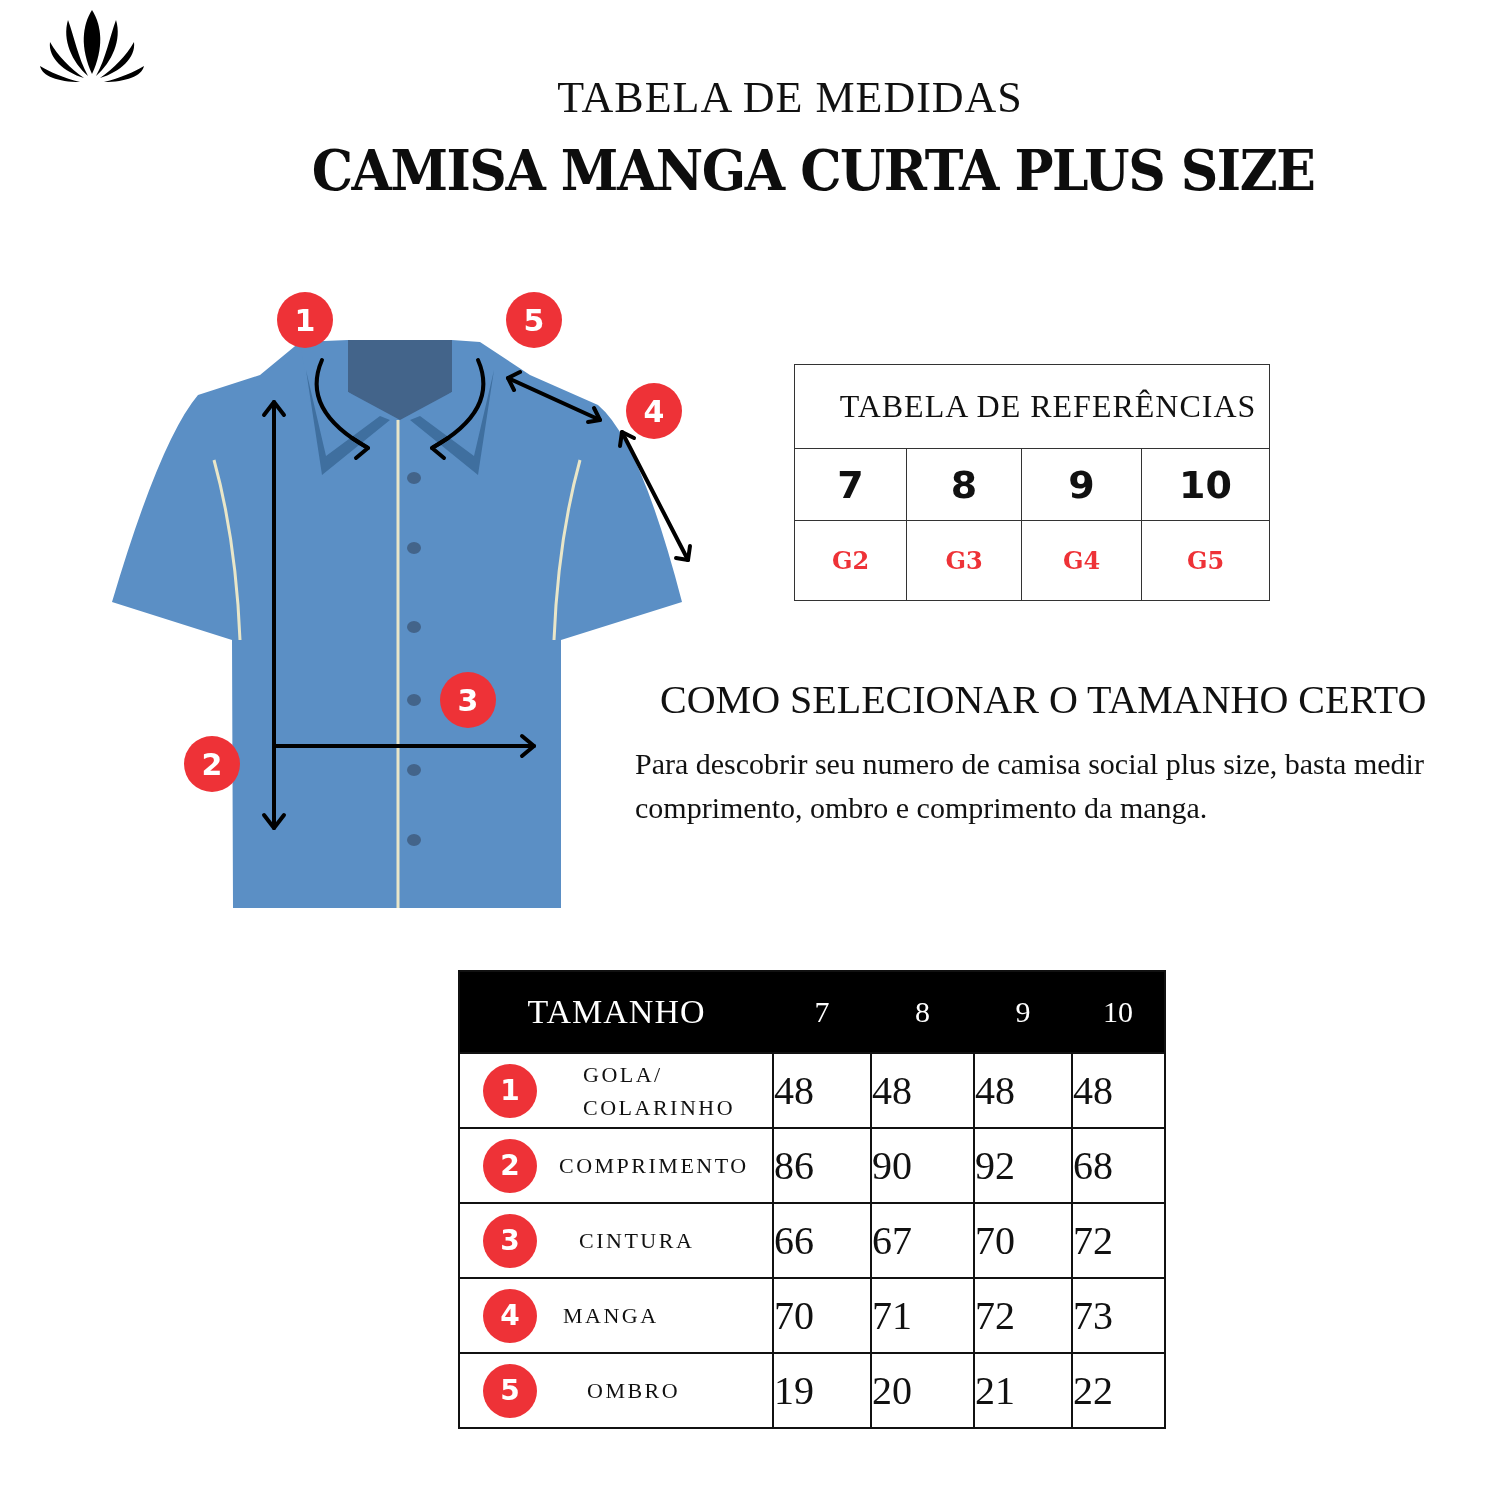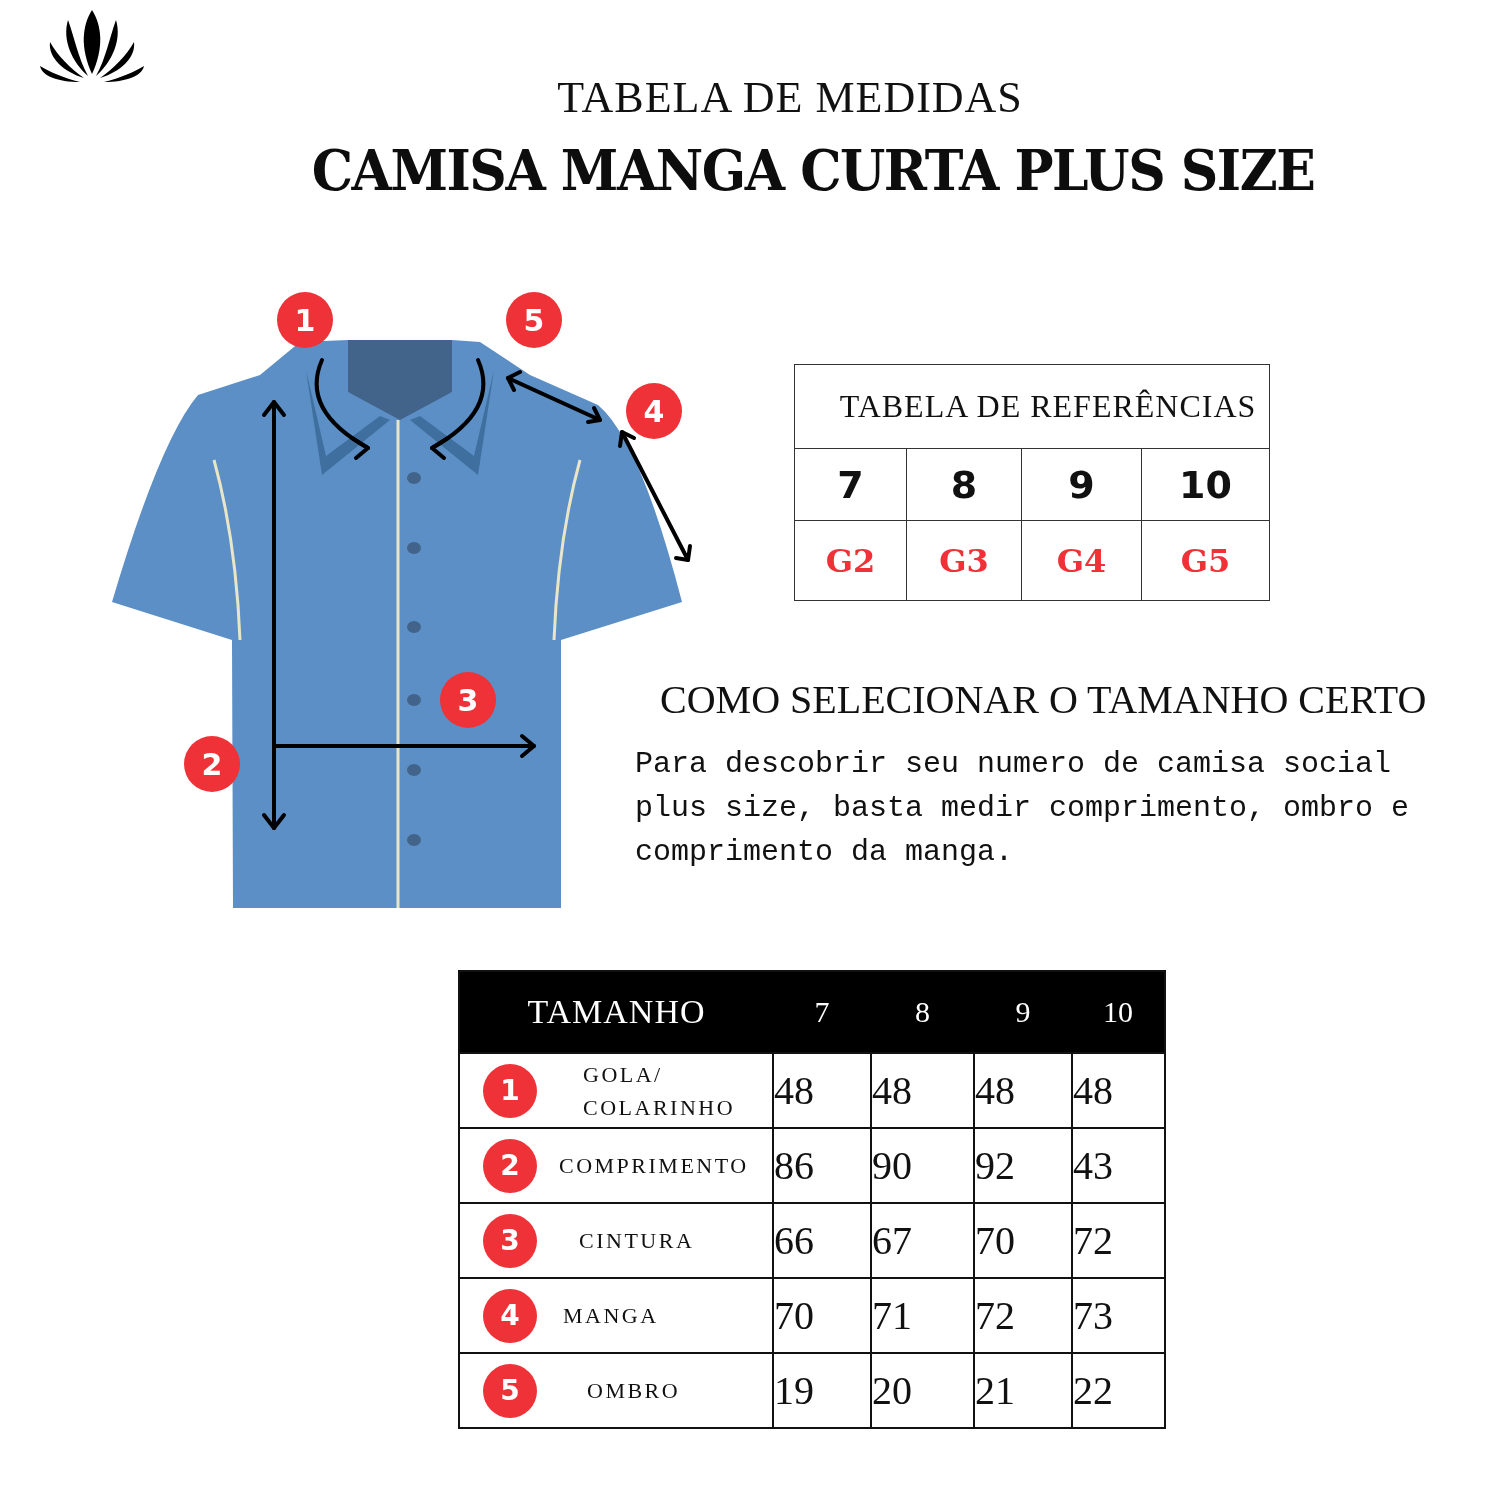--- a/index.html
+++ b/index.html
@@ -30,27 +30,27 @@
   .ref-table {
     position: absolute; left: 794px; top: 364px; width: 476px; height: 230px;
     border: 1.5px solid #333; border-collapse: collapse;
   }
   .ref-table td { border: 1.5px solid #333; text-align: center; }
   .ref-title {
     height: 84px; font-family: "Liberation Serif", serif; font-size: 32px; letter-spacing: 1px;
     text-align: left; padding-left: 32px;
   }
   .ref-num { height: 72px; font-family: "DejaVu Sans", sans-serif; font-weight: bold; font-size: 38px; color: #111; }
-  .ref-g { height: 80px; font-family: "DejaVu Serif", serif; font-weight: bold; font-size: 32px; color: #ee3237; }
+  .ref-g { height: 80px; font-family: "DejaVu Serif", serif; font-weight: bold; font-size: 24px; color: #ee3237; }
 
   .how-title {
     position: absolute; left: 660px; top: 676px; font-family: "Liberation Serif", serif; font-size: 40px; color: #111;
   }
   .how-body {
-    position: absolute; left: 635px; top: 742px; width: 800px; font-family: Liberation Mono, monospace;
+    position: absolute; left: 635px; top: 742px; width: 800px; font-family: Liberation Serif, serif;
     font-size: 30px; line-height: 44px; color: #111;
   }
 
   
   .size-table {
     position: absolute; left: 458px; top: 970px; width: 708px; border-collapse: collapse;
     border: 2px solid #111;
   }
   .size-table th {
     background: #000; color: #fff; font-family: "Liberation Serif", serif; font-weight: normal;
@@ -183,21 +183,21 @@
       <td>48</td>
     </tr>
     <tr>
       <td class="label-cell">
         <span class="row-badge">2</span>
         <span class="row-label" style="margin-left:12px">COMPRIMENTO</span>
       </td>
       <td>86</td>
       <td>90</td>
       <td>92</td>
-      <td>43</td>
+      <td>68</td>
     </tr>
     <tr>
       <td class="label-cell">
         <span class="row-badge">3</span>
         <span class="row-label" style="margin-left:32px">CINTURA</span>
       </td>
       <td>66</td>
       <td>67</td>
       <td>70</td>
       <td>72</td>

